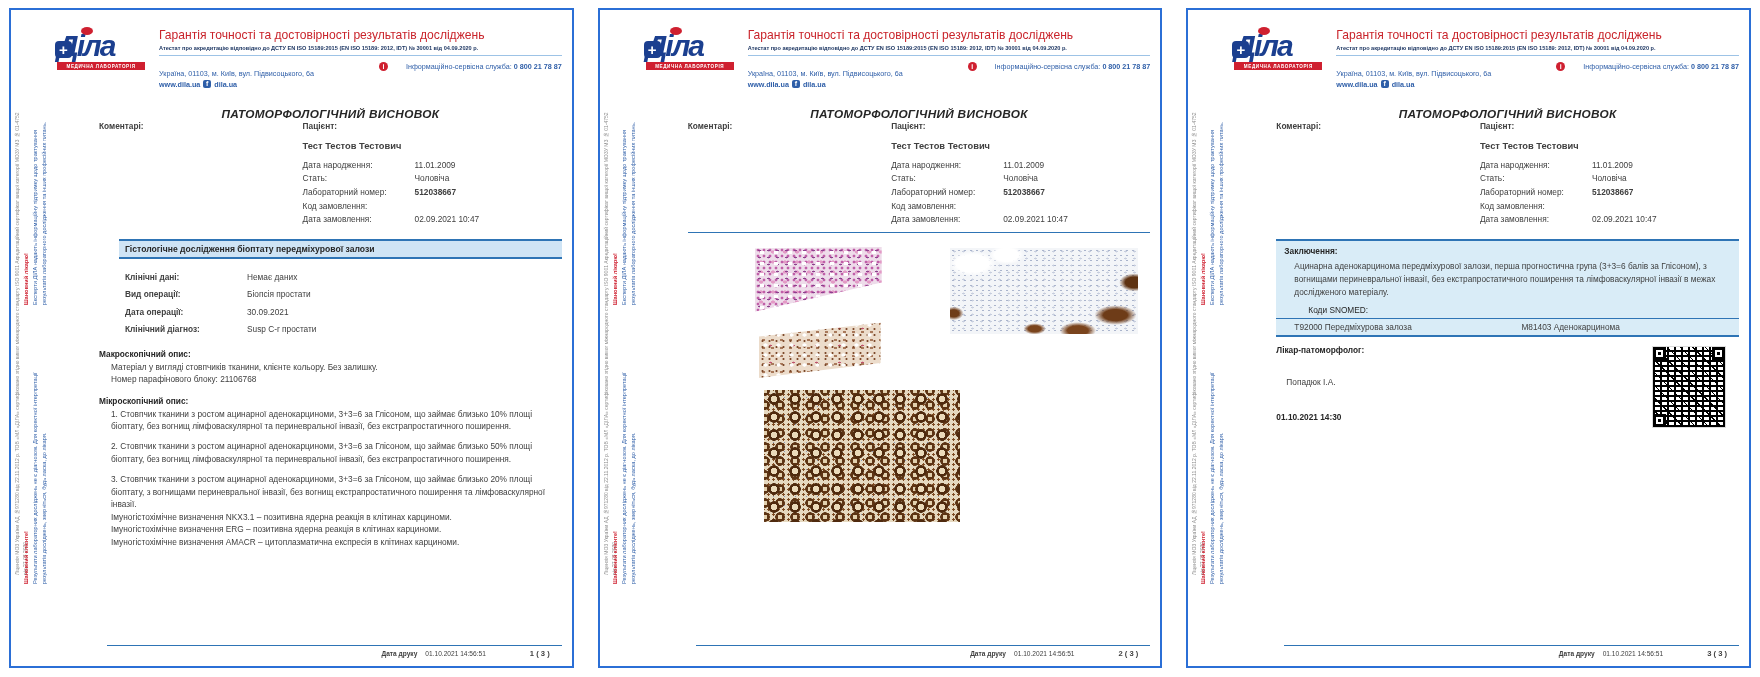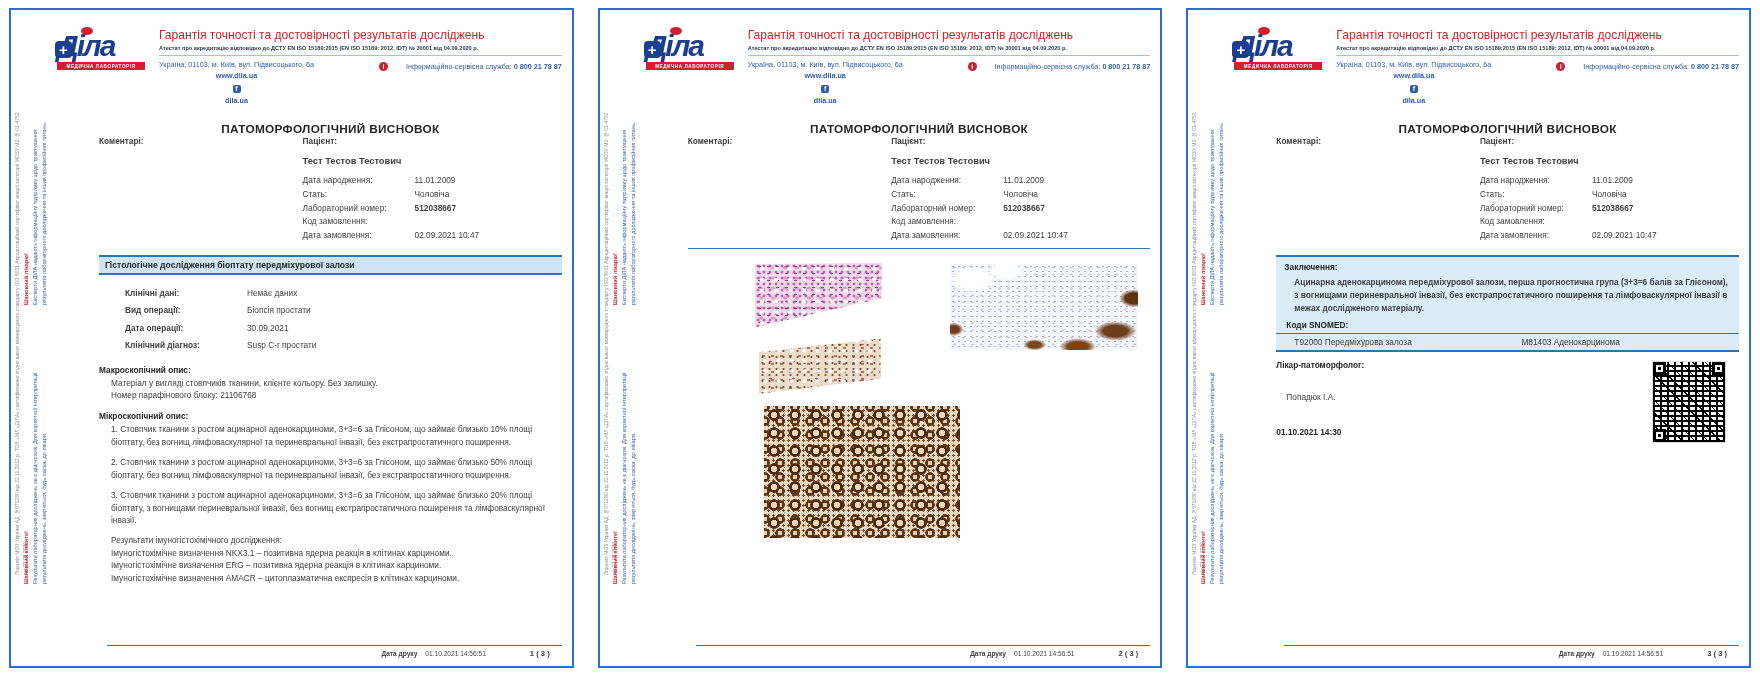--- a/index.html
+++ b/index.html
@@ -11,50 +11,50 @@
   .hdr { position:relative; padding:16px 10px 0 46px; display:flex; }
   .logo { width:88px; margin-top:6px; position:relative; flex:0 0 88px; }
   .logo-word { font-weight:bold; font-style:italic; font-size:30px; letter-spacing:-2px; color:#1b3f8f; line-height:28px; position:relative; }
   .logo-cross { position:absolute; left:-2px; top:9px; width:17px; height:17px; background:#1b3f8f; border-radius:4px; color:#fff; font-size:15px; font-weight:bold; text-align:center; line-height:17px; font-style:normal; }
   .logo-dot { position:absolute; left:24px; top:-5px; width:12px; height:8px; background:#cf2030; border-radius:50%; }
   .logo-tag { margin-top:2px; background:#cf2030; color:#fff; font-size:4.6px; font-weight:bold; letter-spacing:.6px; text-align:center; padding:1.5px 0; }
   .hdr-right { flex:1; padding-left:14px; }
   .hdr-title { color:#c9242b; font-size:12.1px; margin-top:2px; white-space:nowrap; }
   .hdr-accr { color:#1f3864; font-size:5.6px; font-weight:bold; margin-top:3px; border-bottom:1px solid #9dc3e6; padding-bottom:4px; white-space:nowrap; }
   .hdr-row { display:flex; justify-content:space-between; margin-top:4px; }
-  .addr { color:#2e5ea8; font-size:7.2px; line-height:1.5; }
-  .site { font-weight:bold; display:flex; align-items:center; gap:3px;flex-direction:column; }
+  .addr { color:#2e5ea8; font-size:7.2px; line-height:1.5;margin-top:9px; }
+  .site { font-weight:bold; display:flex; align-items:flex-start; gap:3px; }
   .fb { display:inline-block; width:8px; height:8px; background:#2e5ea8; color:#fff; border-radius:2px; font-size:7px; line-height:8px; text-align:center; font-weight:bold; }
   .svc { color:#2e5ea8; font-size:7.2px; display:flex; align-items:flex-start; gap:18px; padding-top:2px; }
   .svc b { white-space:nowrap; }
   .info-i { display:inline-block; width:9px; height:9px; border-radius:50%; background:#cf2030; color:#fff; font-size:7px; font-weight:bold; text-align:center; line-height:9px; flex:0 0 9px; }
 
   
   .vtext { position:absolute; writing-mode:vertical-rl; transform:rotate(180deg); font-size:5.6px; line-height:1.6; }
   .m-doctor { left:11px; top:95px; height:200px; }
   .m-client { left:11px; top:362px; height:212px; }
   .m-head { display:block; color:#cf2030; font-weight:bold; }
   .m-body { color:#2e5ea8; }
   .m-license { left:2px; top:95px; height:470px; color:#8f8f8f; font-size:5px; }
 
   
   .doc { margin:0 10px 0 88px; position:relative; }
-  .doc-title { text-align:center; font-weight:bold; font-size:11.8px; color:#262626; margin-top:16px; letter-spacing:.3px; }
+  .doc-title { text-align:center; font-weight:bold; font-size:11.8px; color:#262626; margin-top:16px; letter-spacing:.3px;font-style:italic; }
   .pt-block { display:flex; font-size:8.3px; color:#404040; }
   .pt-left { flex:0 0 44%; font-weight:bold; }
   .pt-right { flex:1; }
   .pt-name { font-weight:bold; font-size:9.3px; margin:10px 0 8px; }
   .frow { display:flex; line-height:1.65; }
   .flab { flex:0 0 112px; }
   .fval {}
   .b { font-weight:bold; }
   .bold-lab { font-weight:bold; }
 
   
-  .secbar { margin-top:12px; background:#cfe4f5; border-top:2px solid #2e74b5; border-bottom:2px solid #2e74b5; font-weight:bold; font-size:8.6px; color:#262626; padding:3px 6px; }
+  .secbar { margin-top:12px; background:#cfe4f5; border-top:2px solid #2e74b5; border-bottom:2px solid #2e74b5; font-weight:bold; font-size:8.6px; color:#262626; padding:3px 6px;margin-left:20px; }
   .p1fields { margin:10px 0 0 26px; font-size:8.3px; color:#404040; }
   .p1fields .frow { line-height:2.1; }
   .p1fields .flab { font-weight:bold; flex:0 0 122px; }
   .blockh { font-weight:bold; font-size:8.3px; color:#262626; margin-top:10px; }
   .blockb { font-size:8.3px; color:#404040; margin:2px 0 0 12px; line-height:1.5; }
   .para { margin-top:8px; }
 
   
   .imgzone { position:relative; height:300px; }
   .imgrule { border-top:1.6px solid #2e74b5; margin-top:5px; }
@@ -97,22 +97,22 @@
           radial-gradient(circle at 10px 9px, #ead9b9 0 3px, #4f2a0e 3px 5.5px, rgba(0,0,0,0) 6px),
           radial-gradient(circle at 7px 8px, #e2d0ae 0 2.5px, #5d3414 2.5px 4.5px, rgba(0,0,0,0) 5px),
           radial-gradient(#7d4a21 1px, rgba(0,0,0,0) 1.4px),
           radial-gradient(#8d9ab8 0.7px, rgba(0,0,0,0) 1px);
         background-size:21px 18px, 15px 14px, 5px 5px, 11px 9px;
         background-position:0 0, 9px 7px, 2px 2px, 4px 3px; }
 
   
   .concl { margin-top:12px; background:#d9ecf7; border-top:2px solid #2e74b5; padding:5px 8px 3px; font-size:8.3px; color:#262626; }
   .concl-h { font-weight:bold; }
-  .concl-t { margin:4px 0 6px 10px; line-height:1.55; color:#404040;font-weight:bold; }
-  .snomed-h { font-weight:bold; margin-left:2px; }
+  .concl-t { margin:4px 0 6px 10px; line-height:1.55; color:#404040; }
+  .snomed-h { font-weight:normal; margin-left:24px; }
   .snomed-row { display:flex; background:#d9ecf7; border-top:1.5px solid #2e74b5; border-bottom:2px solid #2e74b5; font-size:8.3px; color:#404040; padding:3px 8px 3px 18px; }
   .snomed-row .c1 { flex:0 0 52%; }
   .docr { position:relative; margin-top:8px; min-height:120px; font-size:8.3px; color:#262626; }
   .docr-lab { font-weight:bold; }
   .docr-name { margin:22px 0 8px 10px; color:#404040; }
   .docr-dt { font-weight:bold; margin-top:25px; }
   .qr { position:absolute; right:14px; top:2px; width:72px; height:80px; background-color:#fff;
         background-image:
           repeating-linear-gradient(0deg, #000 0 2px, rgba(0,0,0,0) 2px 5px),
           repeating-linear-gradient(90deg, #000 0 2px, rgba(0,0,0,0) 2px 7px),
@@ -228,21 +228,20 @@
       <div class="blockb">
         <div>Матеріал у вигляді стовпчиків тканини, клієнте кольору. Без залишку.</div>
         <div>Номер парафінового блоку: 21106768</div>
       </div>
 
       <div class="blockh">Мікроскопічний опис:</div>
       <div class="blockb">
         <div>1. Стовпчик тканини з ростом ацинарної аденокарциноми, 3+3=6 за Глісоном, що займає близько 10% площі біоптату, без вогнищ лімфоваскулярної та периневральної інвазії, без екстрапростатичного поширення.</div>
         <div class="para">2. Стовпчик тканини з ростом ацинарної аденокарциноми, 3+3=6 за Глісоном, що займає близько 50% площі біоптату, без вогнищ лімфоваскулярної та периневральної інвазії, без екстрапростатичного поширення.</div>
         <div class="para">3. Стовпчик тканини з ростом ацинарної аденокарциноми, 3+3=6 за Глісоном, що займає близько 20% площі біоптату, з вогнищами периневральної інвазії, без вогнищ екстрапростатичного поширення та лімфоваскулярної інвазії.</div>
-        <div class="para">Результати імуногістохімічного дослідження:</div>
         <div>Імуногістохімічне визначення NKX3.1 – позитивна ядерна реакція в клітинах карциноми.</div>
         <div>Імуногістохімічне визначення ERG – позитивна ядерна реакція в клітинах карциноми.</div>
         <div>Імуногістохімічне визначення AMACR – цитоплазматична експресія в клітинах карциноми.</div>
       </div>
     </div>
 
     <div class="foot">
       <div class="footline"></div>
       <div class="footrow">
         <span class="pl">Дата друку</span>

